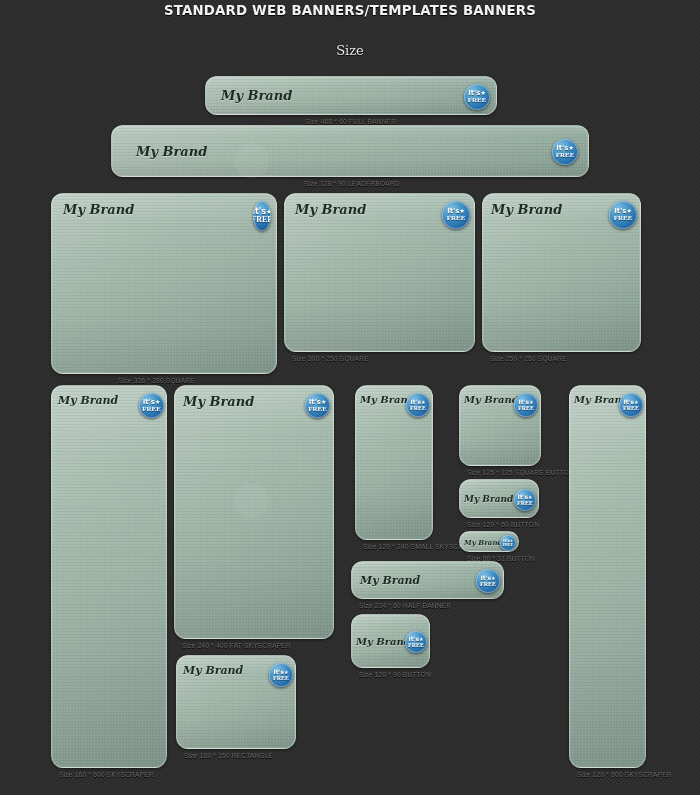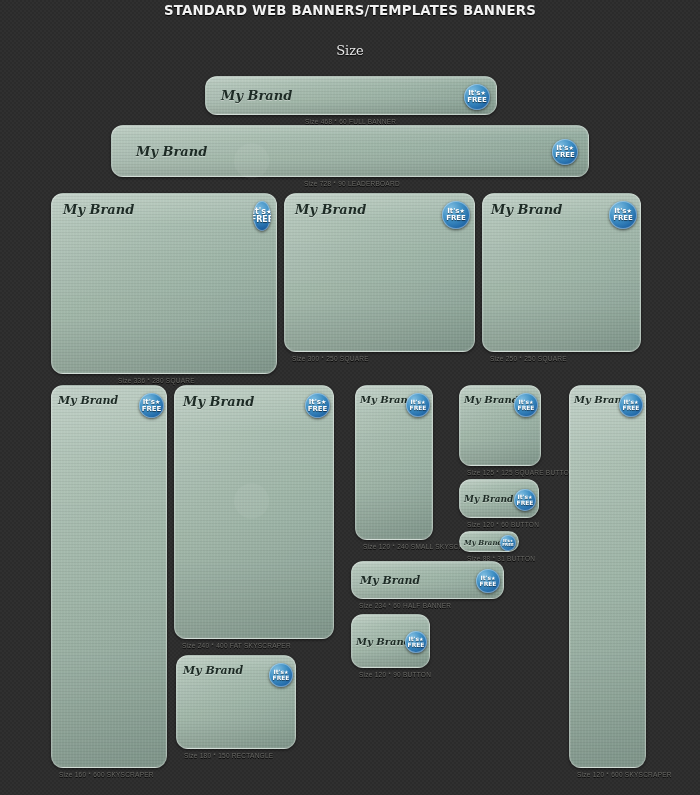--- a/index.html
+++ b/index.html
@@ -74,21 +74,21 @@
     display:flex;flex-direction:column;align-items:center;justify-content:center;
     color:#fff;
     font-family:"DejaVu Sans", sans-serif;
     font-weight:bold;
     line-height:1.0;
     text-shadow:0 1px 1px rgba(0,0,0,.55);
     z-index:3;
     overflow:hidden;
   }
   .badge .b1{display:block;}
-  .badge .b2{display:block;}
+  .badge .b2{display:block;font-family:Liberation Serif, serif;}
   .badge .star{font-size:.85em;}
   
   .caption{
     position:absolute;
     font-family:"Liberation Sans", sans-serif;
     font-size:6.5px;
     letter-spacing:.25px;
     color:#6a6a66;
     white-space:nowrap;
     text-shadow:0 1px 0 #000;

